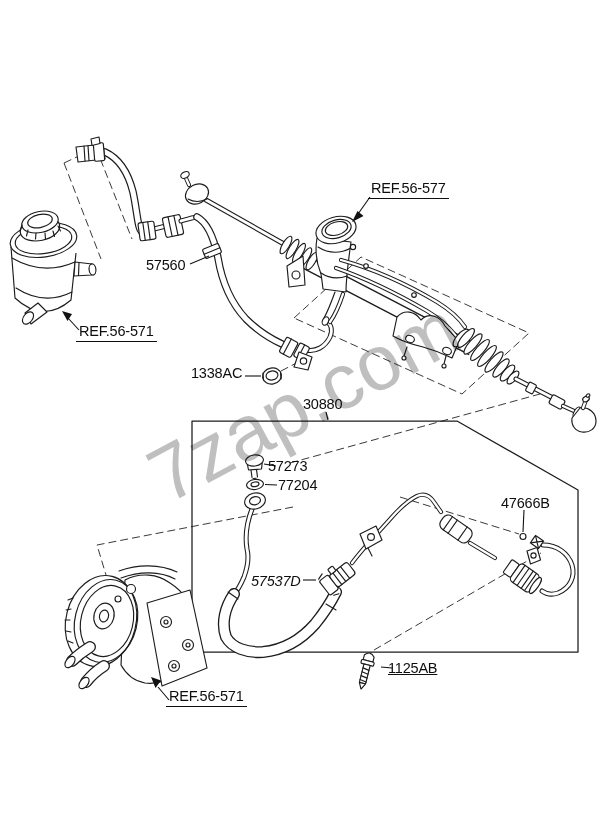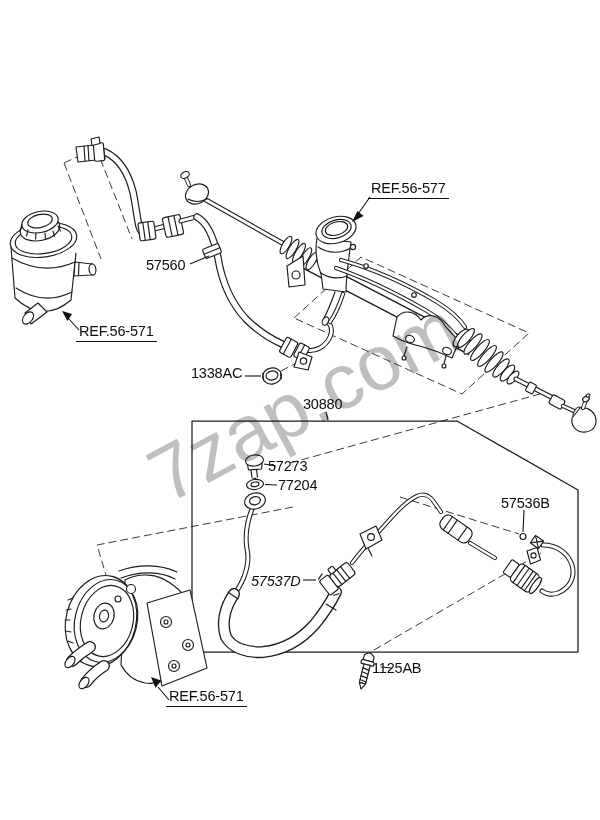--- a/index.html
+++ b/index.html
@@ -335,20 +335,20 @@
   </g>
 </svg>
 
 <div class="plabel ul" style="left:368px;top:181px;">REF.56-577</div>
 <div class="plabel" style="left:146px;top:258px;text-align:center;">57560</div>
 <div class="plabel ul" style="left:76px;top:324px;">REF.56-571</div>
 <div class="plabel" style="left:191px;top:366px;">1338AC</div>
 <div class="plabel" style="left:303px;top:397px;">30880</div>
 <div class="plabel" style="left:268px;top:459px;">57273</div>
 <div class="plabel" style="left:278px;top:478px;">77204</div>
-<div class="plabel" style="left:501px;top:496px;">57536B</div>
+<div class="plabel" style="left:501px;top:496px;">47666B</div>
 <div class="plabel" style="left:251px;top:574px;font-style:italic;">57537D</div>
-<div class="plabel" style="left:372px;top:661px;">1125AB</div>
+<div class="plabel" style="left:388px;top:661px;text-decoration:underline;">1125AB</div>
 <div class="plabel ul" style="left:166px;top:689px;">REF.56-571</div>
 
 <div class="watermark" style="color: rgba(128, 128, 128, 0.5);">7zap.com</div>
 
 </div>
 
 </body></html>

